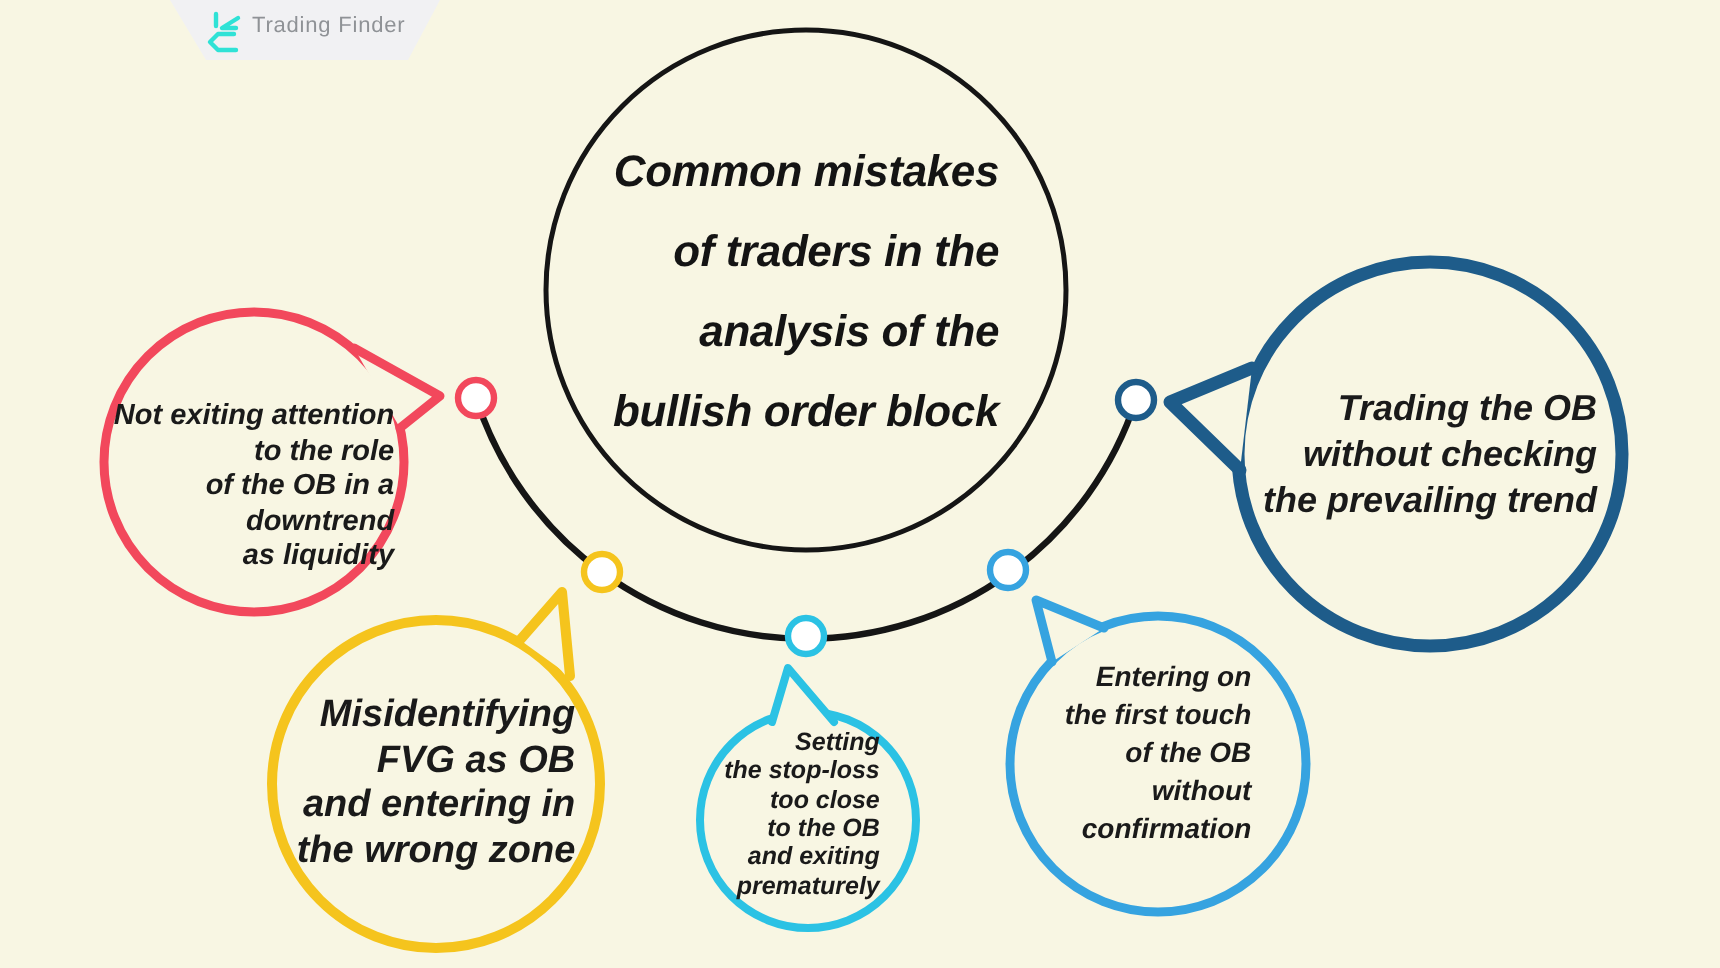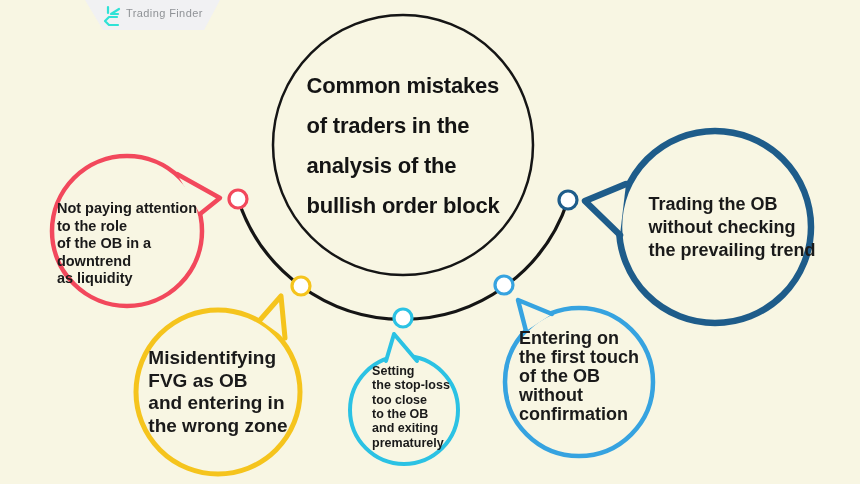--- a/index.html
+++ b/index.html
@@ -4,31 +4,31 @@
 <style>
   html,body{margin:0;padding:0;}
   body{font-family:"Liberation Sans",sans-serif;}
   .stage{
     position:relative;width:860px;height:484px;overflow:hidden;
     background:#f8f6e3;
   }
   .stage svg{position:absolute;left:0;top:0;}
   .txt{
     position:absolute;display:flex;align-items:center;justify-content:center;
-    text-align:left;font-weight:bold;color:#1a1a1a;white-space:pre-line;
+    text-align:right;font-weight:bold;color:#1a1a1a;white-space:pre-line;font-style:italic;
   }
   .title-txt{
     left:278px;top:58px;width:250px;height:176px;
     font-size:22px;line-height:40px;letter-spacing:-0.2px;color:#141414;
   }
   .red-txt{left:47px;top:170px;width:160px;height:148px;font-size:14.5px;line-height:17.5px;}
-  .blue-txt{left:625px;top:152px;width:180px;height:150px;font-size:18px;line-height:23px;margin-left:17px;}
+  .blue-txt{left:625px;top:152px;width:180px;height:150px;font-size:18px;line-height:23px;}
   .yellow-txt{left:138px;top:317px;width:160px;height:150px;font-size:19px;line-height:22.5px;}
-  .cyan-txt{left:356px;top:363px;width:110px;height:88px;font-size:12.5px;line-height:14.4px;}
-  .azure-txt{left:509px;top:329px;width:140px;height:95px;font-size:18px;line-height:19px;}
+  .cyan-txt{left:346px;top:363px;width:110px;height:88px;font-size:12.5px;line-height:14.4px;}
+  .azure-txt{left:509px;top:329px;width:140px;height:95px;font-size:14px;line-height:19px;}
   .logo-txt{
     position:absolute;left:126px;top:5px;width:90px;height:16px;
     font-size:11px;line-height:16px;color:#8f9296;letter-spacing:0.4px;
     display:flex;align-items:center;white-space:nowrap;
   }
 </style>
 </head>
 <body>
 
 <div class="stage">
@@ -78,21 +78,21 @@
     </g>
   </svg>
 
   <div class="logo-txt">Trading Finder</div>
 
   <div class="txt title-txt">Common mistakes
 of traders in the
 analysis of the
 bullish order block</div>
 
-  <div class="txt red-txt">Not paying attention
+  <div class="txt red-txt">Not exiting attention
 to the role
 of the OB in a
 downtrend
 as liquidity</div>
   <div class="txt blue-txt">Trading the OB
 without checking
 the prevailing trend</div>
   <div class="txt yellow-txt">Misidentifying
 FVG as OB
 and entering in

